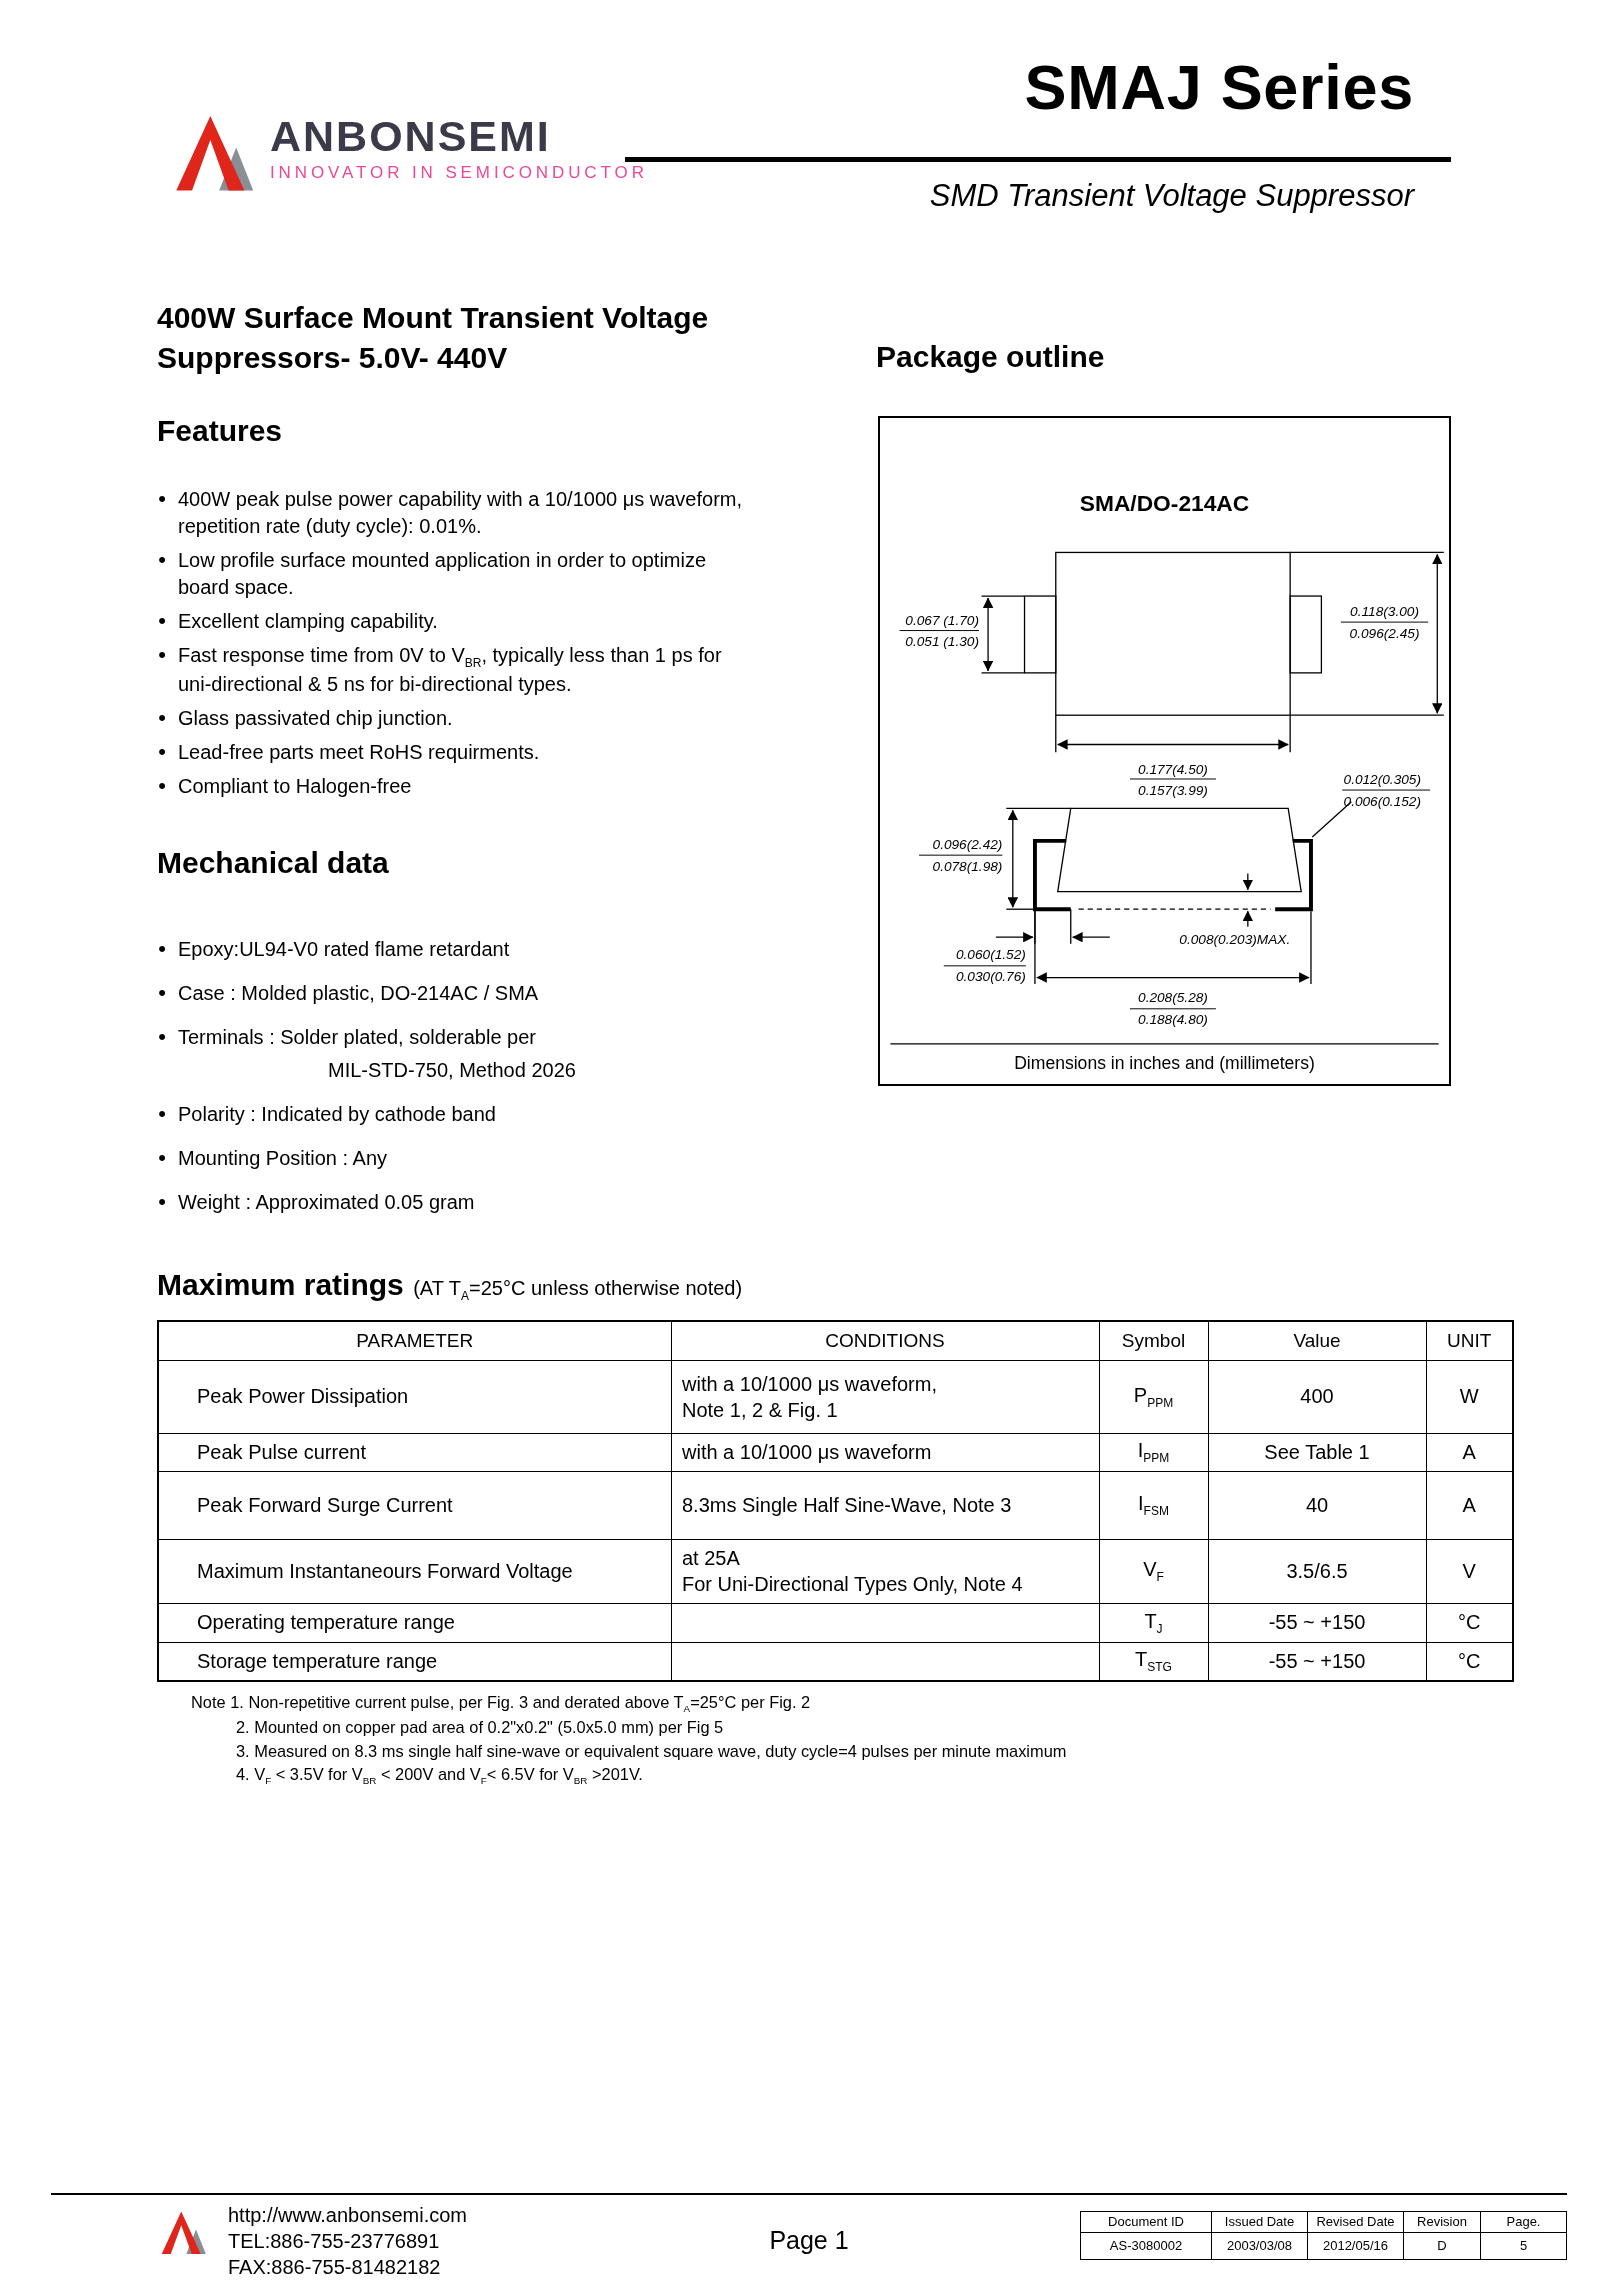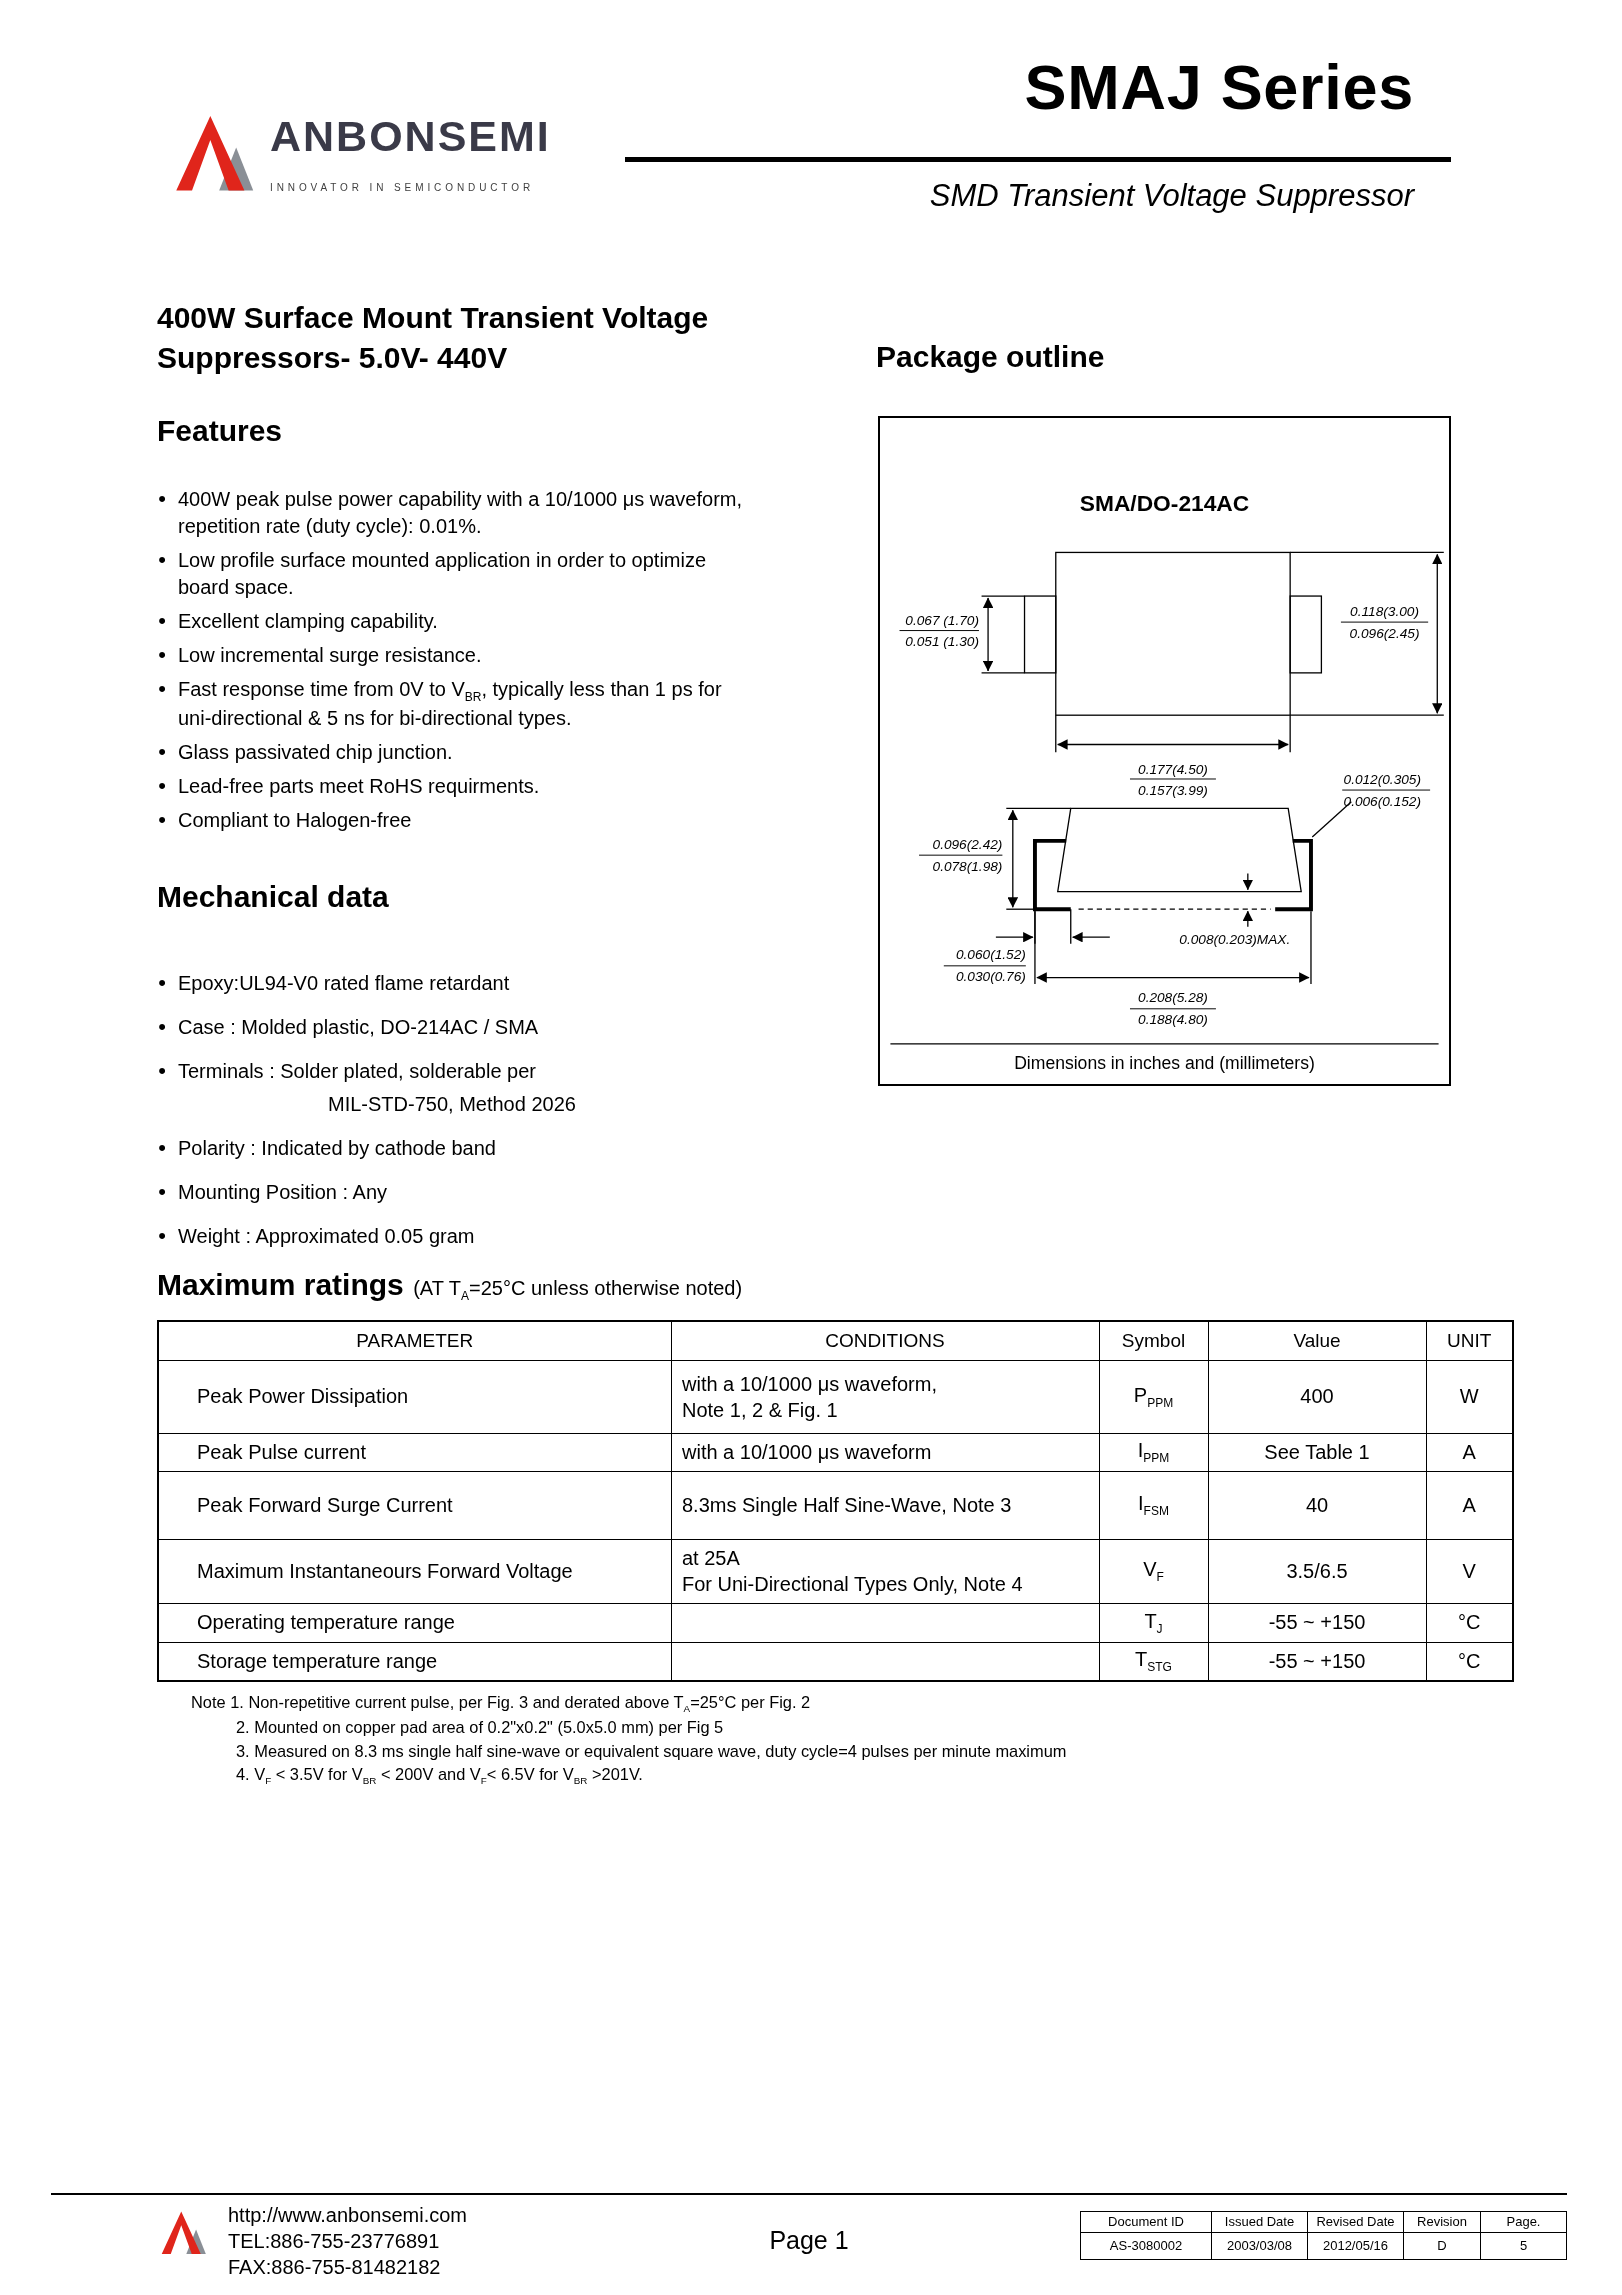--- a/index.html
+++ b/index.html
@@ -4,21 +4,21 @@
 <style>
   *{margin:0;padding:0;box-sizing:border-box;}
   html,body{background:#ffffff;}
   .page{position:relative;width:1622px;height:2295px;background:#ffffff;
         font-family:"Liberation Sans",sans-serif;color:#000;overflow:hidden;}
 
   
   .logo{position:absolute;left:175px;top:110px;display:flex;align-items:flex-start;gap:13px;}
   .logo-mark{width:82px;height:84px;}
   .logo-name{font-size:43px;font-weight:bold;color:#3a3a48;letter-spacing:2px;line-height:1;margin-top:5.2px;}
-  .logo-tagline{margin-top:24px;font-size:10px;letter-spacing:3.9px;color:#404040;}
+  .logo-tagline{margin-top:5px;font-size:17px;letter-spacing:3.9px;color:#ec4899;}
   .series-title{position:absolute;top:51px;right:208px;font-size:63px;font-weight:bold;letter-spacing:0.7px;}
   .header-rule{position:absolute;top:157px;left:625px;width:826px;height:5.2px;background:#000;}
   .subtitle{position:absolute;top:178px;right:208px;font-size:31px;font-style:italic;}
 
   
   .left-col{position:absolute;left:157px;top:298px;width:693px;}
   .main-title{font-size:30px;font-weight:bold;line-height:1.32;width:661px;}
   .features-heading,.mech-heading,.pkg-heading,.ratings-heading{font-size:30px;font-weight:bold;}
   .features-heading{margin-top:37px;}
   .feature-list{margin-top:38px;width:592px;}
@@ -92,21 +92,20 @@
   <div class="subtitle">SMD Transient Voltage Suppressor</div>
 
   <div class="left-col">
     <div class="main-title">400W Surface Mount Transient Voltage Suppressors- 5.0V- 440V</div>
 
     <div class="features-heading">Features</div>
     <div class="feature-list">
       <div class="feature-item">400W peak pulse power capability with a 10/1000 μs waveform, repetition rate (duty cycle): 0.01%.</div>
       <div class="feature-item">Low profile surface mounted application in order to optimize board space.</div>
       <div class="feature-item">Excellent clamping capability.</div>
-      <div class="feature-item">Low incremental surge resistance.</div>
       <div class="feature-item">Fast response time from 0V to V<sub>BR</sub>, typically less than 1 ps for uni-directional &amp; 5 ns for bi-directional types.</div>
       <div class="feature-item">Glass passivated chip junction.</div>
       <div class="feature-item">Lead-free parts  meet RoHS requirments.</div>
       <div class="feature-item">Compliant to Halogen-free</div>
     </div>
 
     <div class="mech-heading">Mechanical data</div>
     <div class="mech-list">
       <div class="mech-item">Epoxy:UL94-V0 rated flame retardant</div>
       <div class="mech-item">Case : Molded plastic,  DO-214AC / SMA</div>

